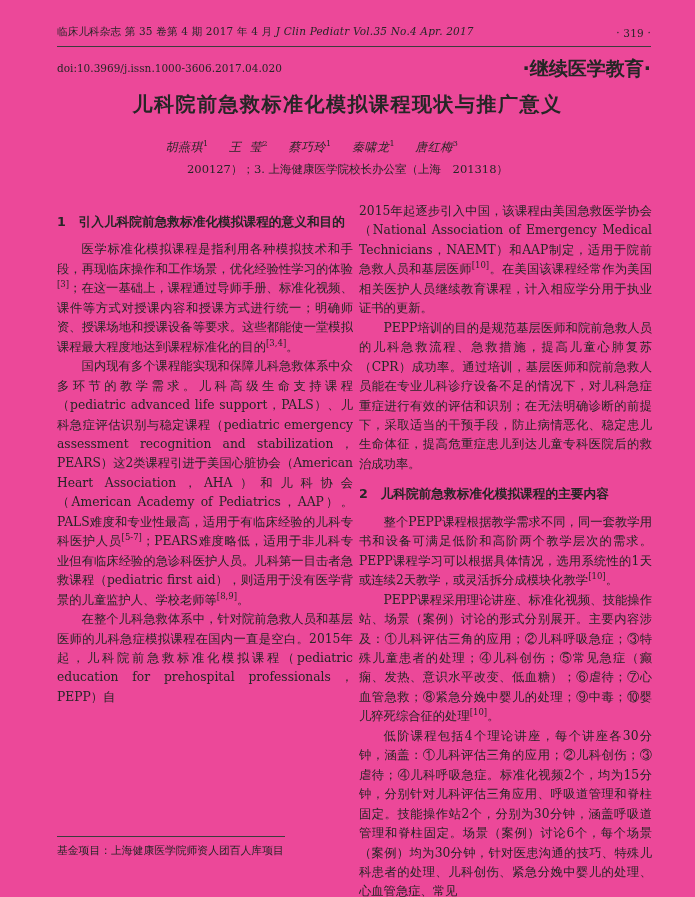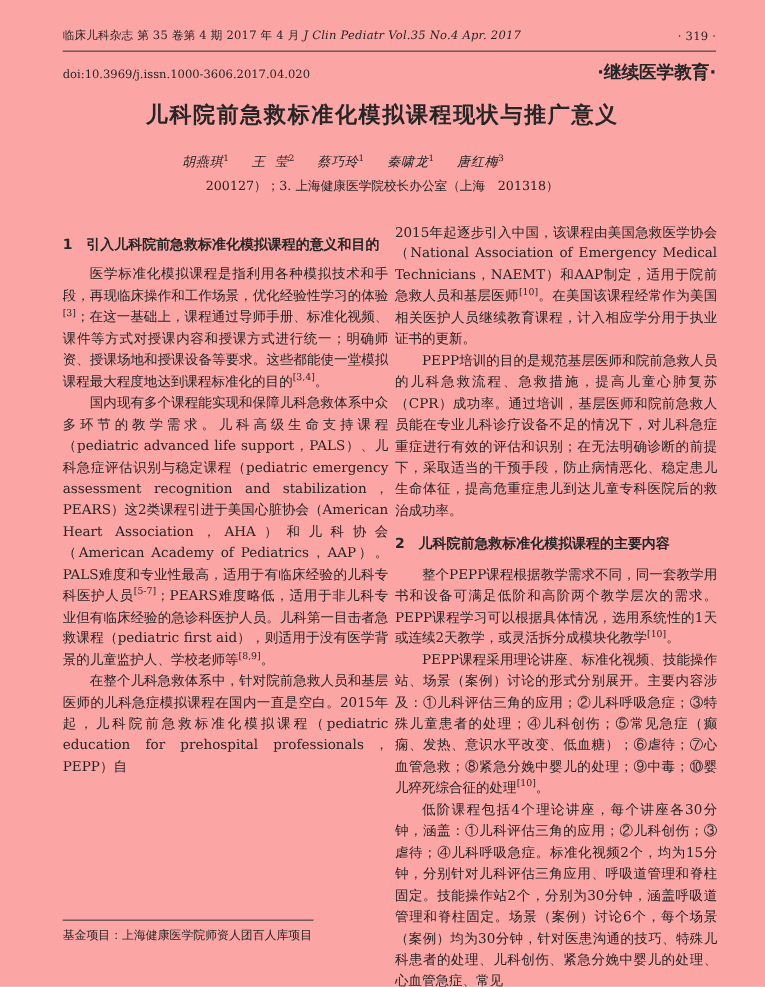--- a/index.html
+++ b/index.html
@@ -1,35 +1,35 @@
 <!DOCTYPE html>
 <html><head>
 <meta charset="utf-8">
 <style>
   html,body { margin:0; padding:0; }
   .page {
     position:relative; width:695px; height:897px;
-    background:#fca5a5; color:#262626; overflow:hidden;
+    background:#ec4899; color:#262626; overflow:hidden;
     font-family:"DejaVu Serif","Liberation Serif",serif;
   }
   
   .runhead {
     position:absolute; top:25px; left:57px; width:594px;
     display:flex; justify-content:space-between; align-items:flex-end;
     font-size:10.5px; letter-spacing:.2px;
     border-bottom:1.5px solid #3c3c3c; padding-bottom:7px;
   }
   .runhead .jrnl-en { font-style:italic; }
   .metarow {
     position:absolute; top:56px; left:57px; width:594px;
     display:flex; justify-content:space-between; align-items:flex-start;
   }
   .doi { font-size:10.5px; padding-top:6px; }
   .col-label {
-    font-size:16px; font-weight:700;
+    font-size:19px; font-weight:700;
     font-family:"DejaVu Sans","Liberation Sans",sans-serif;
   }
   
   .title {
     position:absolute; top:91px; left:0; width:695px; text-align:center;
     font-size:20px; font-weight:700; letter-spacing:1.5px;
     font-family:"DejaVu Sans","Liberation Sans",sans-serif;
   }
   .authors {
     position:absolute; top:139px; left:0; width:624px; text-align:center;

